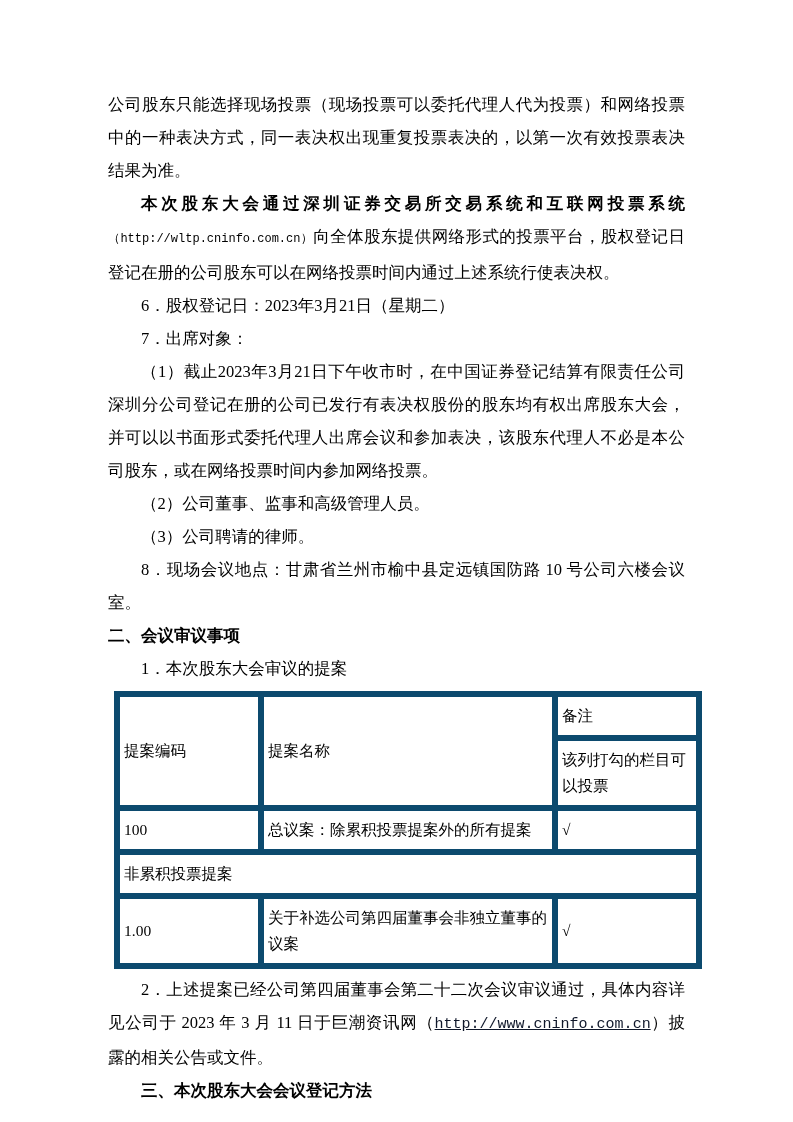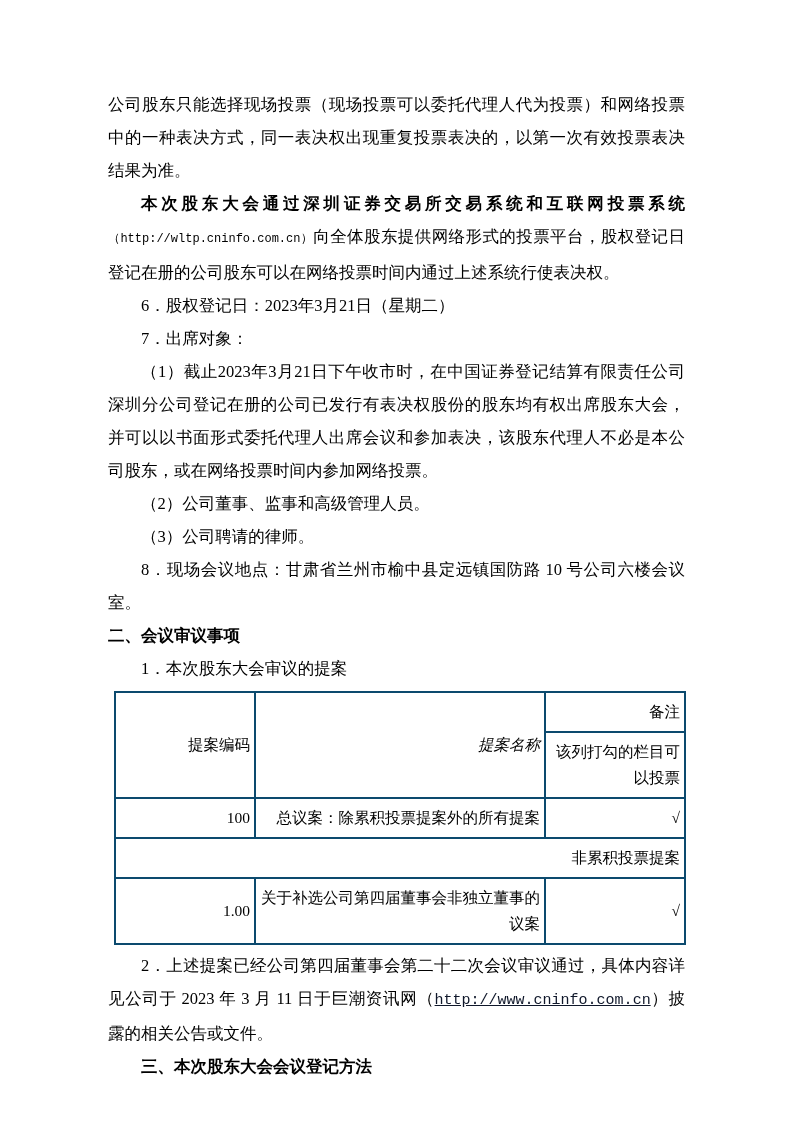--- a/index.html
+++ b/index.html
@@ -52,30 +52,30 @@
     color: #0f172a;
     text-decoration: underline;
   }
   table.proposals {
     border-collapse: collapse;
     width: 100%;
     margin: 6px 0 4px 0;
     table-layout: fixed;
   }
   table.proposals td, table.proposals th {
-    border: 2px solid #0c4a6e;
+    border: 6px solid #0c4a6e;
     font-size: 15.5px;
     font-weight: normal;
     padding: 6px 4px;
-    text-align: right;
+    text-align: left;
     vertical-align: middle;
     line-height: 26px;
   }
   .col-code { width: 130px; }
-  .col-name { width: 280px; font-style: italic; }
+  .col-name { width: 280px; }
   .col-note { width: 130px; }
   .cell-head { font-weight: bold; }
   .cell-name-left { text-align: center; }
   .check { font-size: 17px; }
   .nowrap-cell { white-space: normal; }
   .tbl-wrap { padding: 0 6px 0 6px; }
   .row-span-label { font-weight: normal; }
 </style>
 </head>
 <body>

